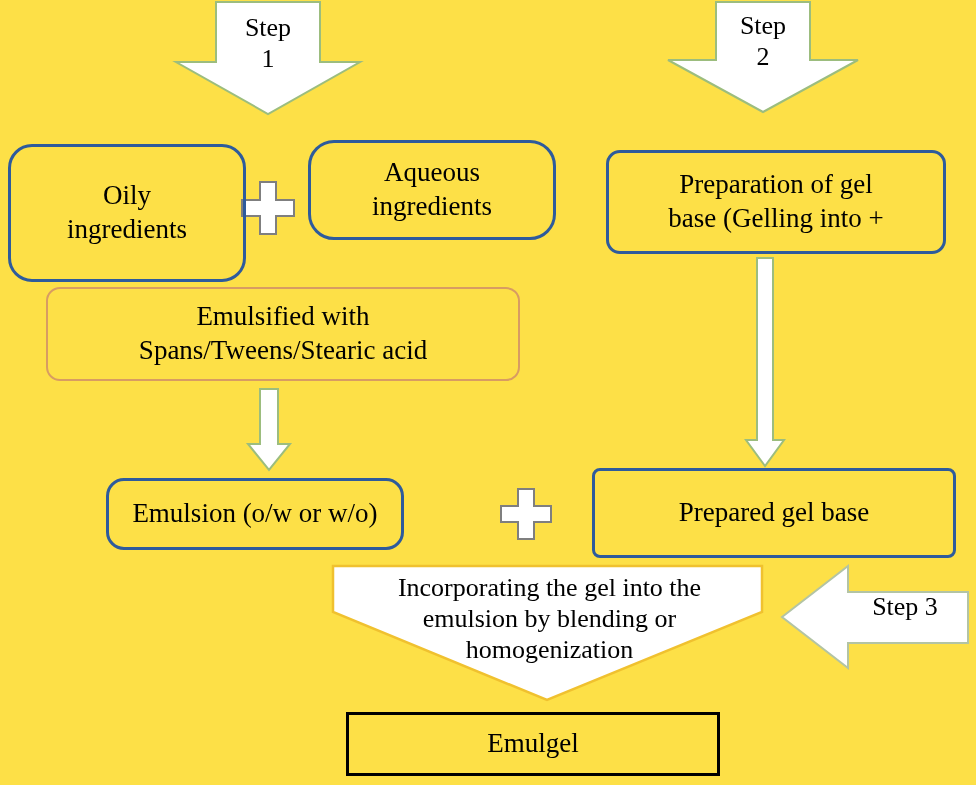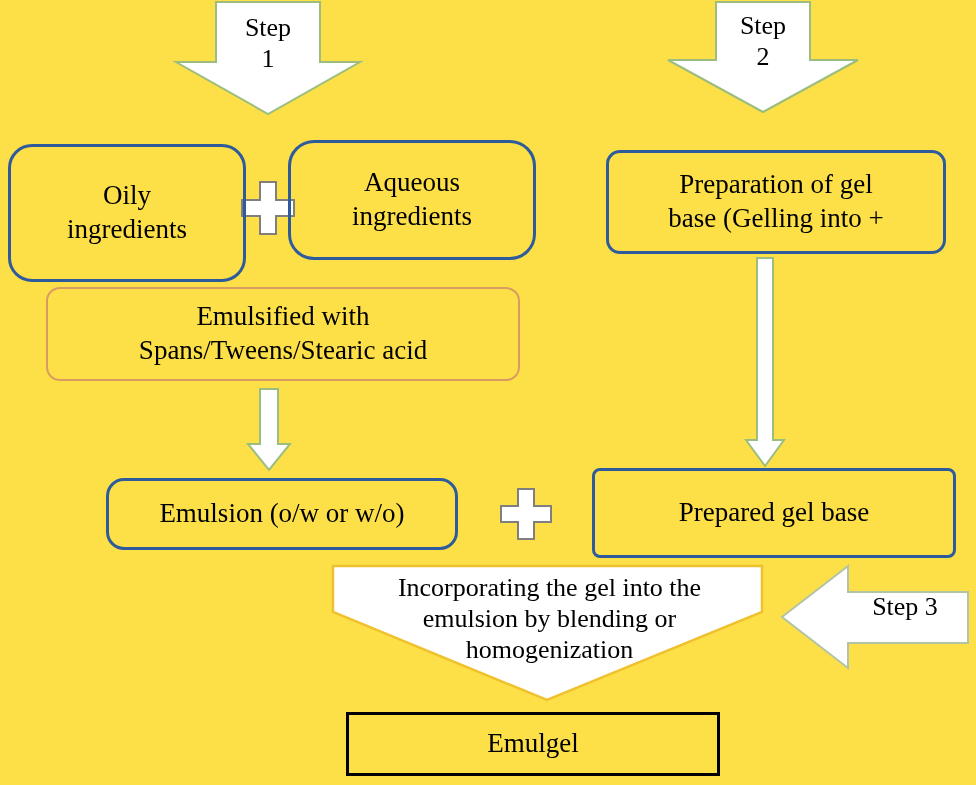--- a/index.html
+++ b/index.html
@@ -86,31 +86,31 @@
 
   <div class="label multiline" style="left:216px; top:12px; width:104px;">Step
 1</div>
   <div class="label multiline" style="left:716px; top:10px; width:94px;">Step
 2</div>
   <div class="label" style="left:850px; top:591px; width:110px;">Step 3</div>
 
   <div class="box blue-box multiline" style="left:8px; top:144px; width:238px; height:138px; border-radius:24px;">Oily
 ingredients</div>
 
-  <div class="box blue-box multiline" style="left:288px; top:140px; width:248px; height:120px; border-radius:26px;">Aqueous
+  <div class="box blue-box multiline" style="left:308px; top:140px; width:248px; height:100px; border-radius:26px;">Aqueous
 ingredients</div>
 
   <div class="box blue-box multiline" style="left:606px; top:150px; width:340px; height:104px; border-radius:14px;">Preparation of gel
 base (Gelling into +</div>
 
   <div class="box tan-box multiline" style="left:46px; top:287px; width:474px; height:94px; border-radius:14px;">Emulsified with
 Spans/Tweens/Stearic acid</div>
 
 
-  <div class="box blue-box" style="left:106px; top:478px; width:352px; height:72px; border-radius:18px;">Emulsion (o/w or w/o)</div>
+  <div class="box blue-box" style="left:106px; top:478px; width:298px; height:72px; border-radius:18px;">Emulsion (o/w or w/o)</div>
 
   <div class="box blue-box" style="left:592px; top:468px; width:364px; height:90px; border-radius:8px;">Prepared gel base</div>
 
   <div class="label multiline" style="left:337px; top:572px; width:425px;text-align:center;">Incorporating the gel into the
 emulsion by blending or
 homogenization</div>
 
   <div class="box black-box" style="left:346px; top:712px; width:374px; height:64px;">Emulgel</div>
 
 </div>

